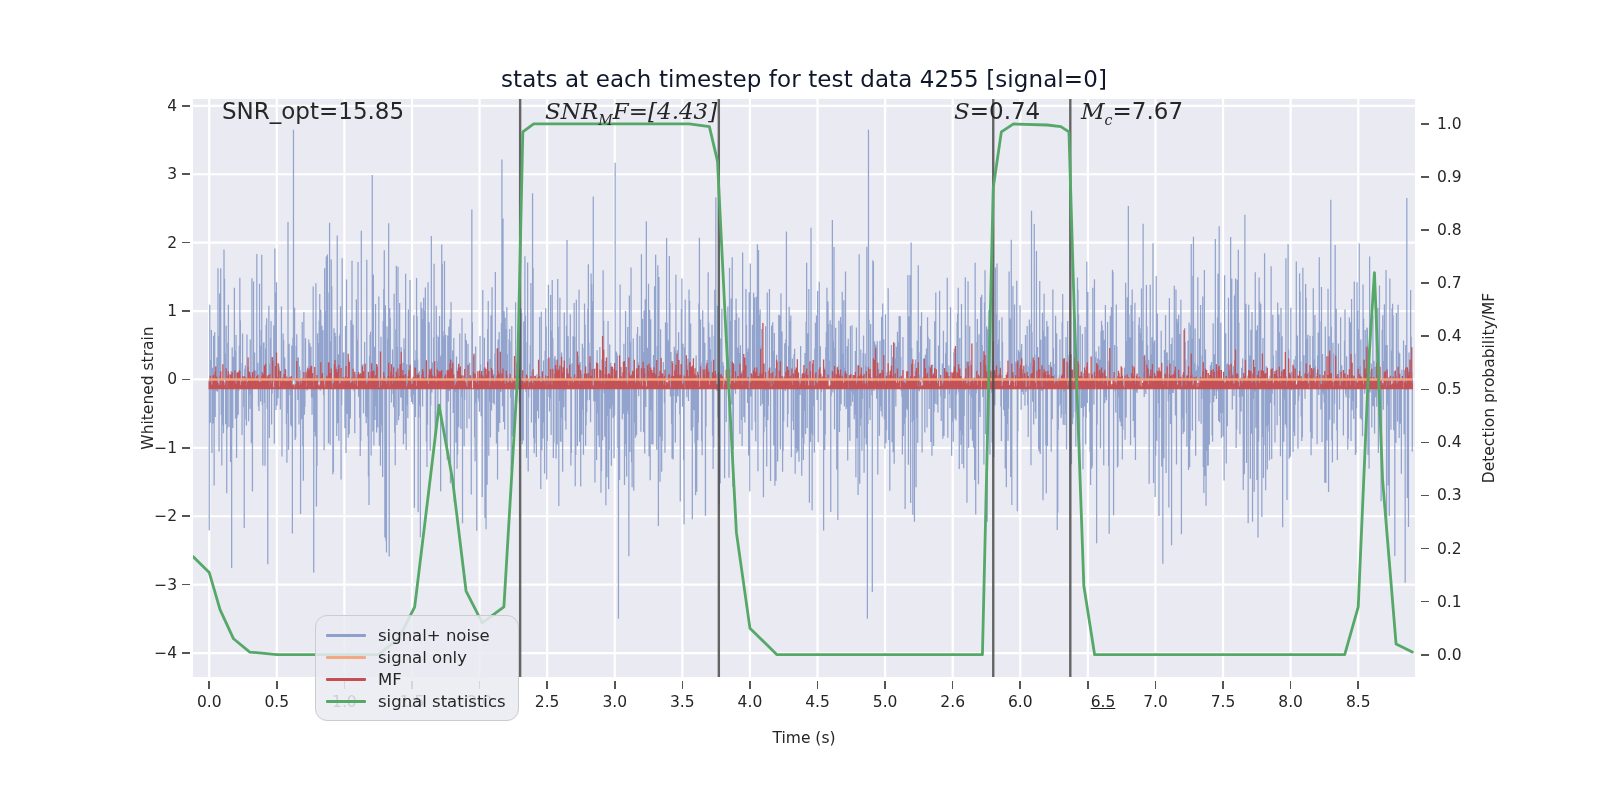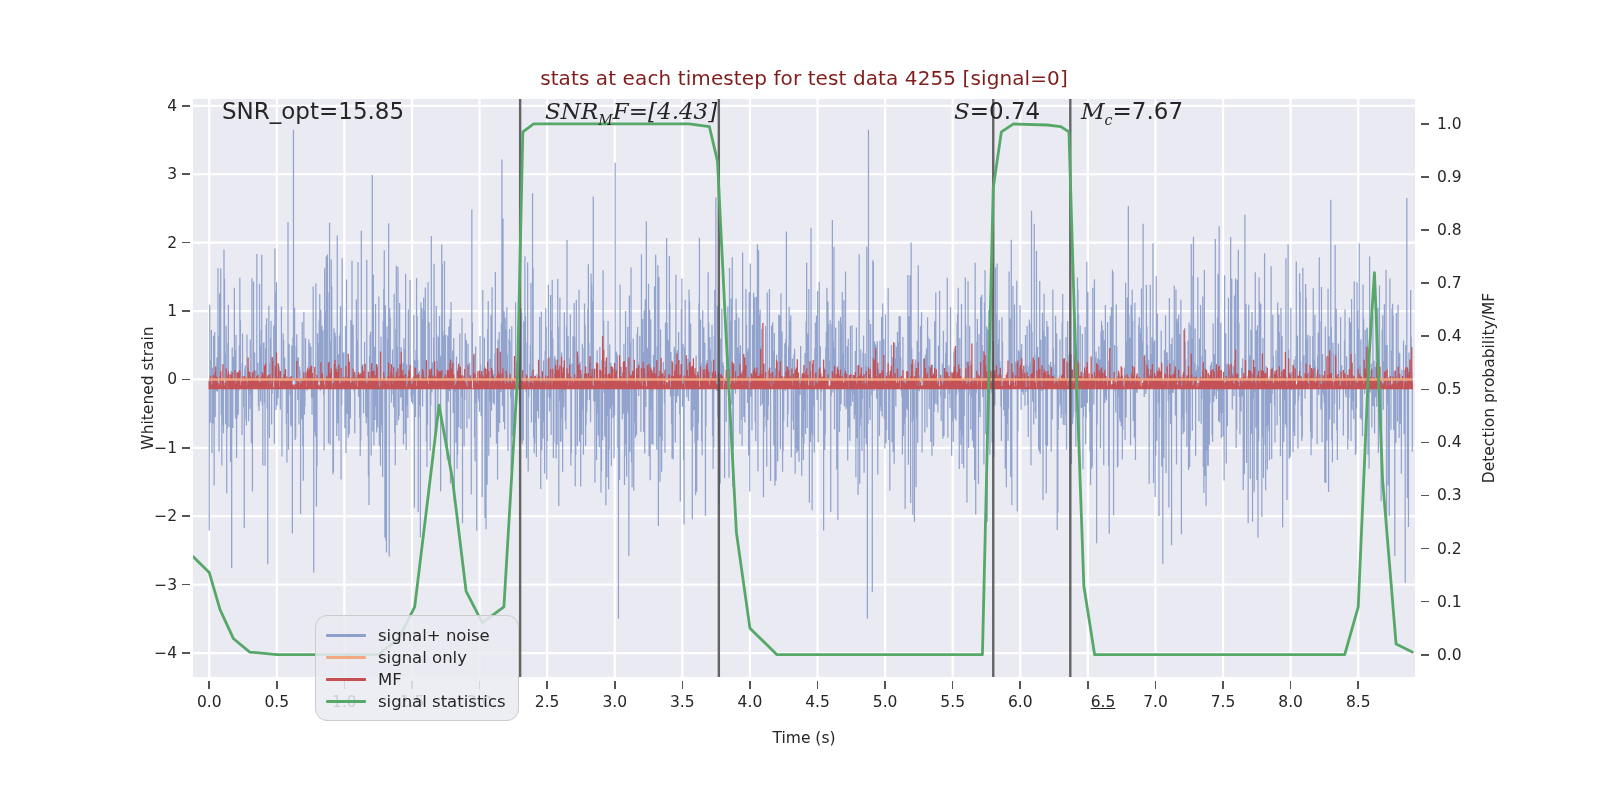--- a/index.html
+++ b/index.html
@@ -38,22 +38,22 @@
     display: block;
   }
 
   
   #title {
     position: absolute;
     left: 193px;
     top: 66px;
     width: 1222px;
     text-align: center;
-    font-size: 20px;
-    color: #7f1d1d;
+    font-size: 23px;
+    color: #0f172a;
     letter-spacing: .1px;
     white-space: nowrap;
   }
 
   
   .annot {
     position: absolute;
     font-size: 23px;
     color: #262626;
     white-space: nowrap;
@@ -278,21 +278,21 @@
       <div class="tick-label xtick" style="left: 614.752px; top: 693px;">3.0</div>
       <div class="tick-mark" style="left: 613.952px; top: 681px; width: 1.6px; height: 8px;"></div>
       <div class="tick-label xtick" style="left: 682.341px; top: 693px;">3.5</div>
       <div class="tick-mark" style="left: 681.541px; top: 681px; width: 1.6px; height: 8px;"></div>
       <div class="tick-label xtick" style="left: 749.929px; top: 693px;">4.0</div>
       <div class="tick-mark" style="left: 749.129px; top: 681px; width: 1.6px; height: 8px;"></div>
       <div class="tick-label xtick" style="left: 817.518px; top: 693px;">4.5</div>
       <div class="tick-mark" style="left: 816.718px; top: 681px; width: 1.6px; height: 8px;"></div>
       <div class="tick-label xtick" style="left: 885.106px; top: 693px;">5.0</div>
       <div class="tick-mark" style="left: 884.306px; top: 681px; width: 1.6px; height: 8px;"></div>
-      <div class="tick-label xtick" style="left: 952.695px; top: 693px;">5.5</div>
+      <div class="tick-label xtick" style="left: 952.695px; top: 693px;">2.6</div>
       <div class="tick-mark" style="left: 951.895px; top: 681px; width: 1.6px; height: 8px;"></div>
       <div class="tick-label xtick" style="left: 1020.28px; top: 693px;">6.0</div>
       <div class="tick-mark" style="left: 1019.48px; top: 681px; width: 1.6px; height: 8px;"></div>
       <div class="tick-label xtick" style="left: 1103px; top: 693px; text-decoration: underline;">6.5</div>
       <div class="tick-mark" style="left: 1087.07px; top: 681px; width: 1.6px; height: 8px;"></div>
       <div class="tick-label xtick" style="left: 1155.46px; top: 693px;">7.0</div>
       <div class="tick-mark" style="left: 1154.66px; top: 681px; width: 1.6px; height: 8px;"></div>
       <div class="tick-label xtick" style="left: 1223.05px; top: 693px;">7.5</div>
       <div class="tick-mark" style="left: 1222.25px; top: 681px; width: 1.6px; height: 8px;"></div>
       <div class="tick-label xtick" style="left: 1290.64px; top: 693px;">8.0</div>

